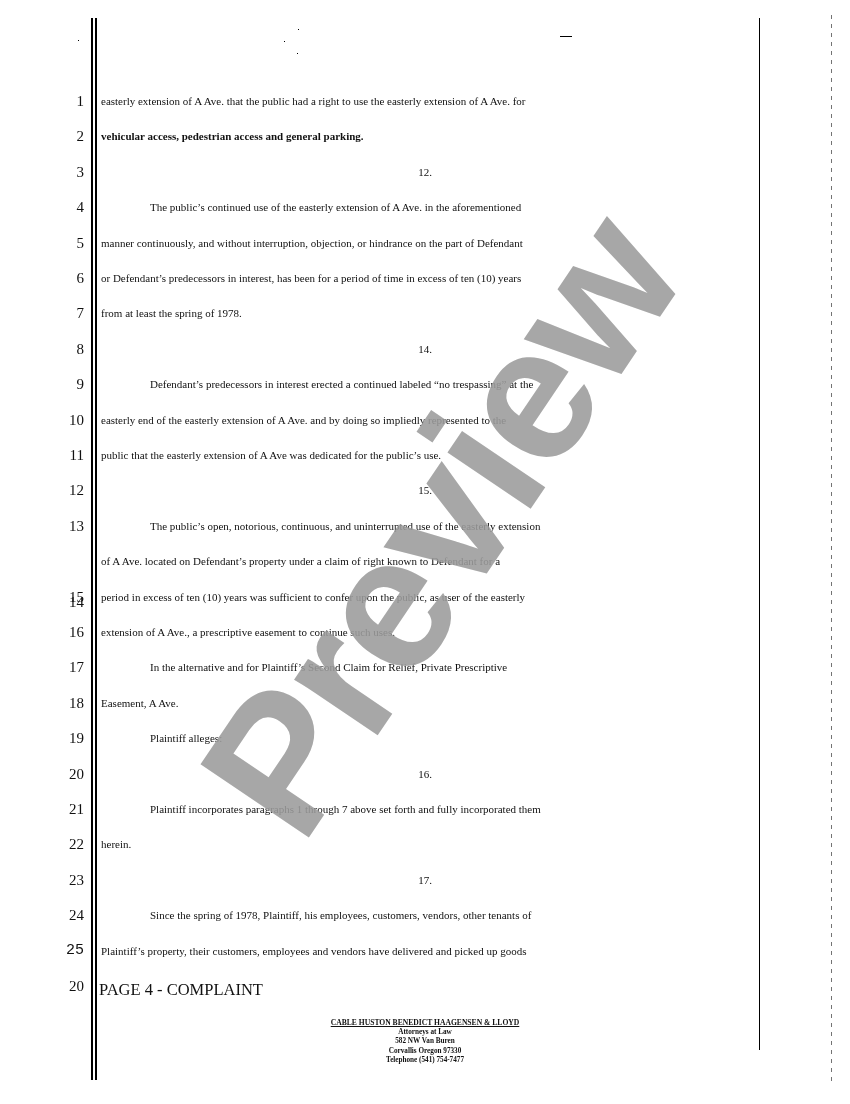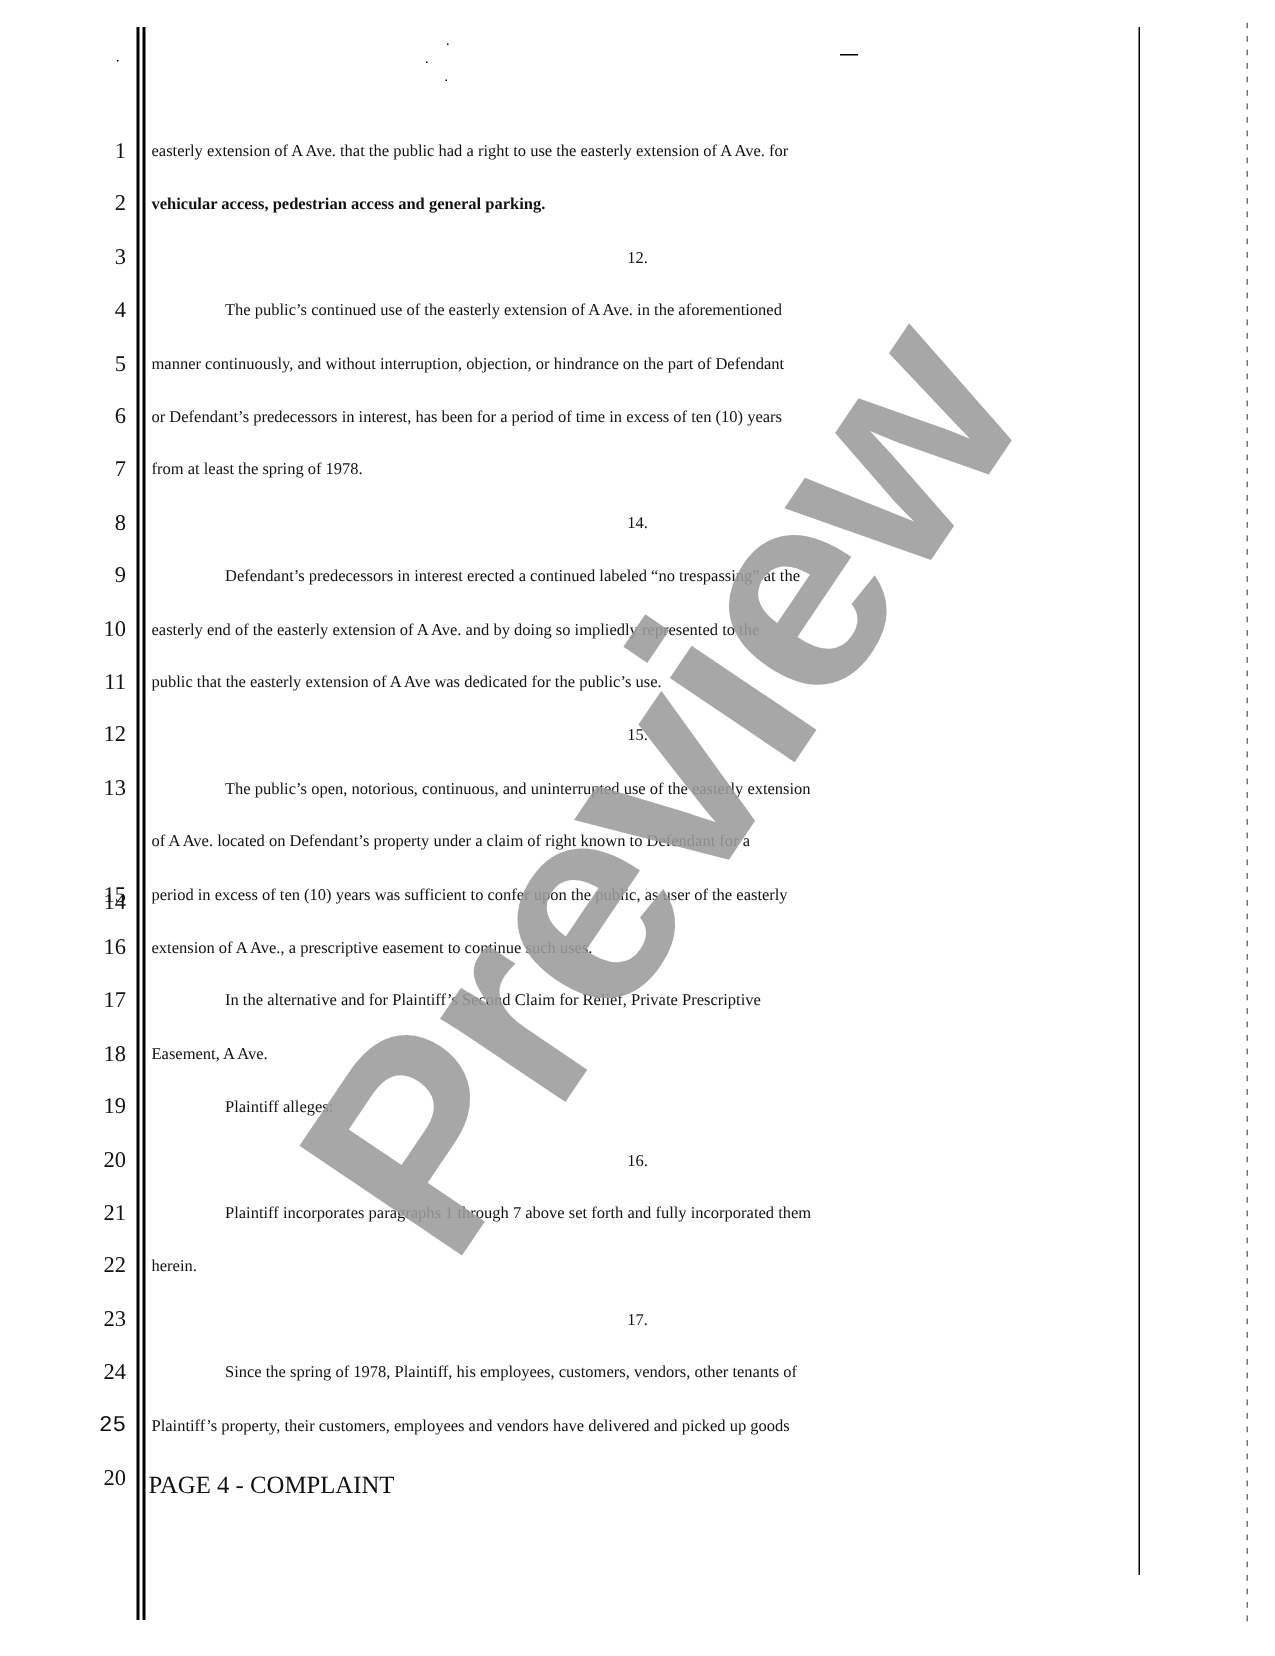--- a/index.html
+++ b/index.html
@@ -101,15 +101,22 @@
       <div class="tl center" style="top: 764.6px;">16.</div>
       <div class="tl indent" style="top: 800px;">Plaintiff incorporates paragraphs 1 through 7 above set forth and fully incorporated them</div>
       <div class="tl" style="top: 835.4px;">herein.</div>
       <div class="tl center" style="top: 870.8px;">17.</div>
       <div class="tl indent" style="top: 906.2px;">Since the spring of 1978, Plaintiff, his employees, customers, vendors, other tenants of</div>
       <div class="tl" style="top: 941.6px;">Plaintiff’s property, their customers, employees and vendors have delivered and picked up goods</div>
     </div>
 
   <div class="footer-label">PAGE 4 - COMPLAINT</div>
 
+  <div class="firm">
+    <div class="name">CABLE HUSTON BENEDICT HAAGENSEN &amp; LLOYD</div>
+    <div>Attorneys at Law</div>
+    <div>582 NW Van Buren</div>
+    <div>Corvallis Oregon 97330</div>
+    <div>Telephone (541) 754-7477</div>
+  </div>
 
   <div class="watermark">Preview</div>
 </div>
 
 </body></html>

